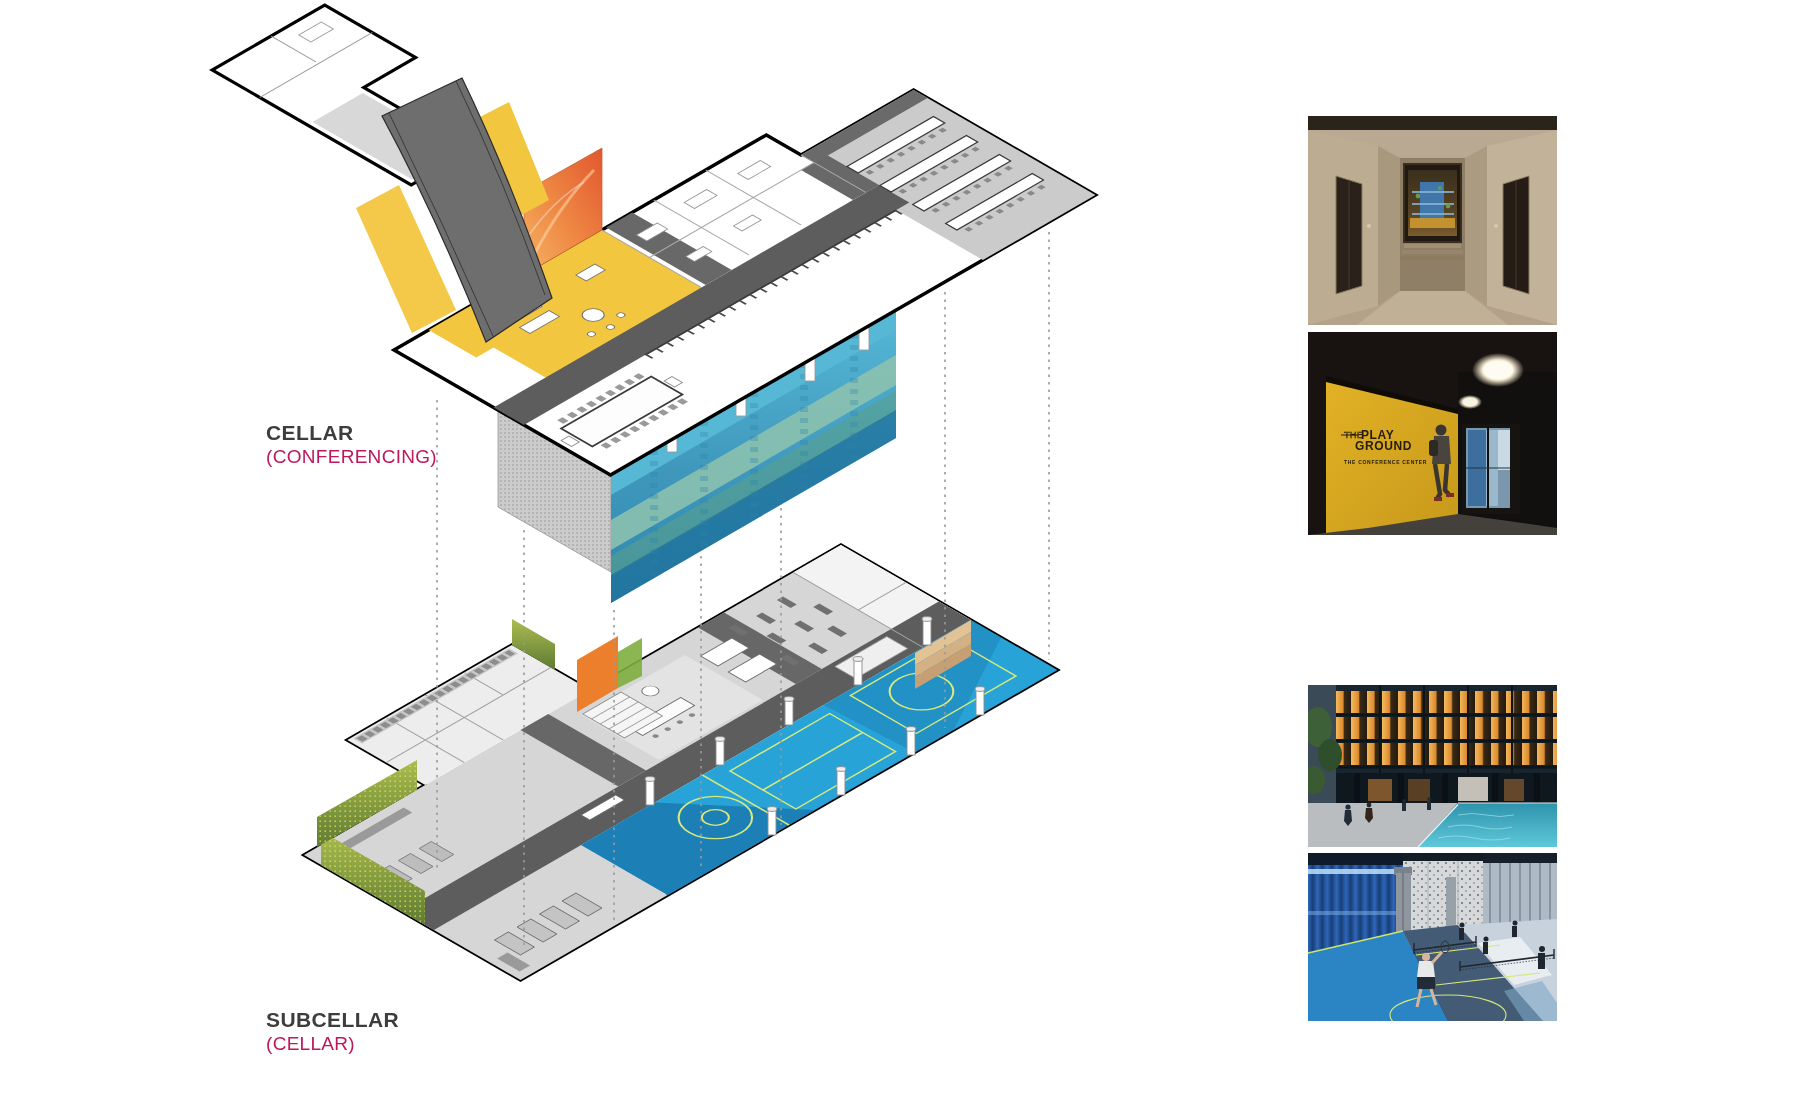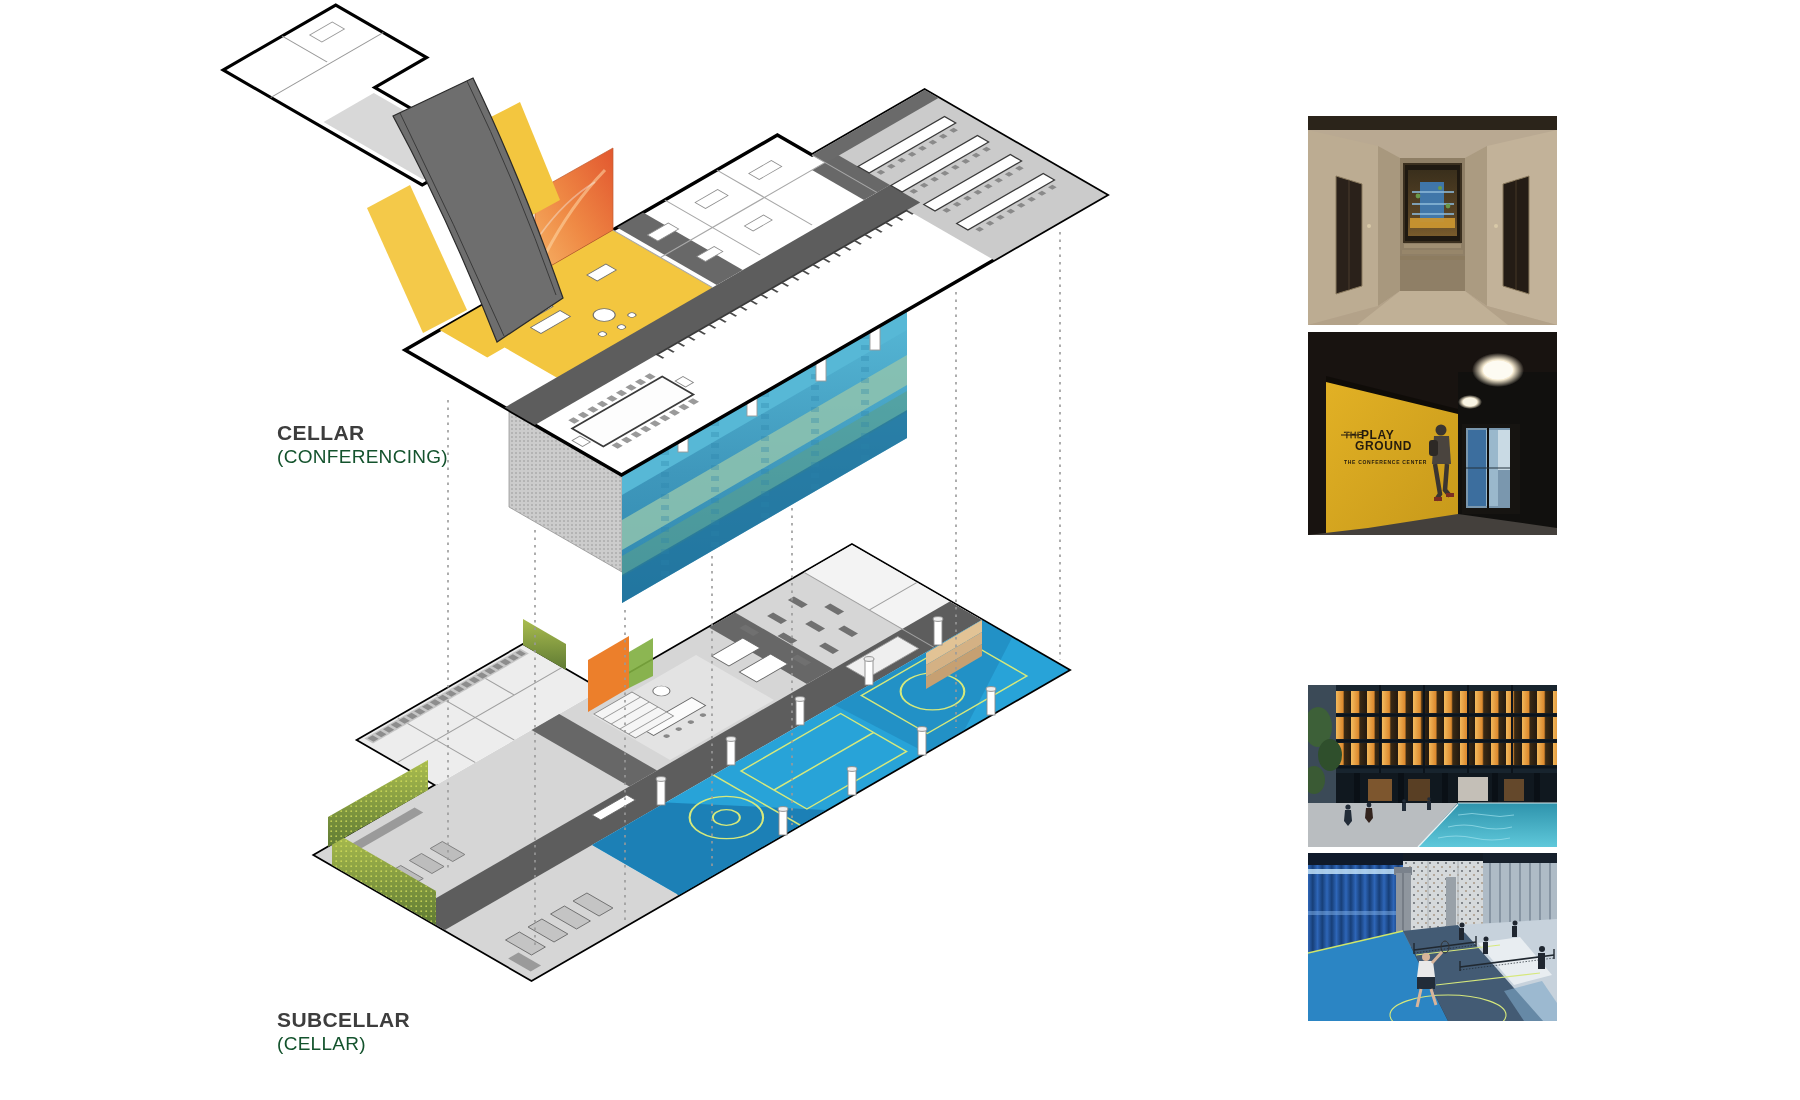--- a/index.html
+++ b/index.html
@@ -1,21 +1,21 @@
 <!DOCTYPE html>
 <html><head>
 <meta charset="utf-8">
 <style>
   html,body{margin:0;padding:0;background:#ffffff;}
   .stage{position:relative;width:1800px;height:1100px;background:#fff;overflow:hidden;
          font-family:"Liberation Sans", sans-serif;}
-  .diagram-wrap{position:absolute;left:15px;top:0;width:1200px;height:1100px;}
+  .diagram-wrap{position:absolute;left:4px;top:0;width:1200px;height:1100px;}
   .lvl{position:absolute;color:#3d3d3d;}
   .lvl-name{font-size:21px;font-weight:700;letter-spacing:.4px;line-height:24px;}
-  .lvl-sub{font-size:19px;font-weight:400;color:#14532d;letter-spacing:.3px;line-height:23px;}
+  .lvl-sub{font-size:19px;font-weight:400;color:#be185d;letter-spacing:.3px;line-height:23px;}
   .photo{position:absolute;overflow:hidden;background:#ddd;}
   .photo svg{display:block;}
 </style>
 </head>
 <body>
 
 <div class="stage">
 
   <div class="diagram-wrap">
   <svg width="1200" height="1100" viewBox="0 0 1200 1100">

